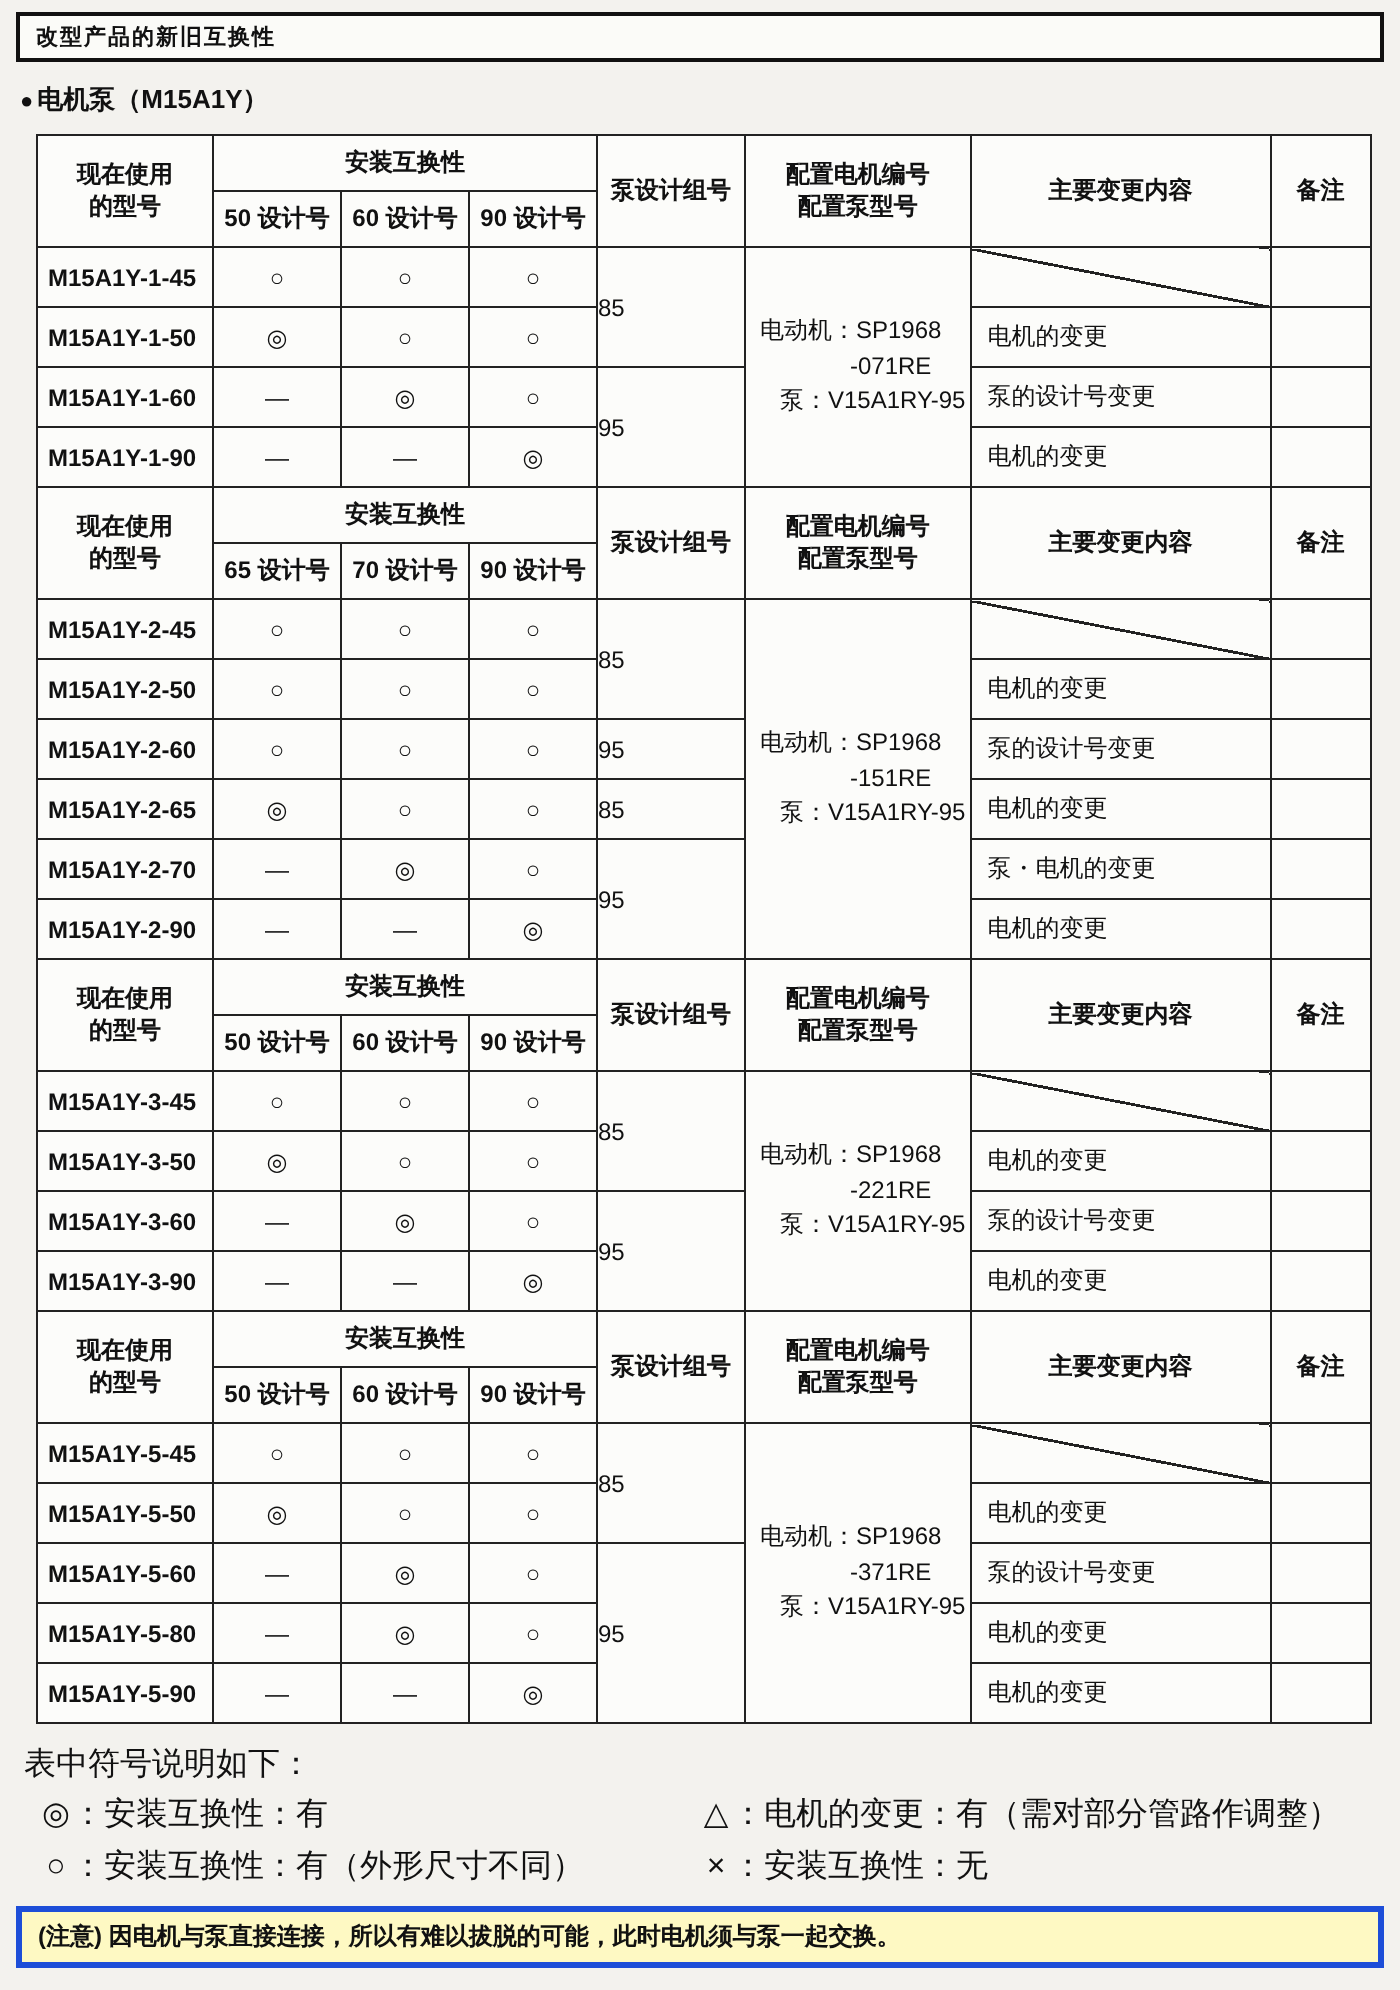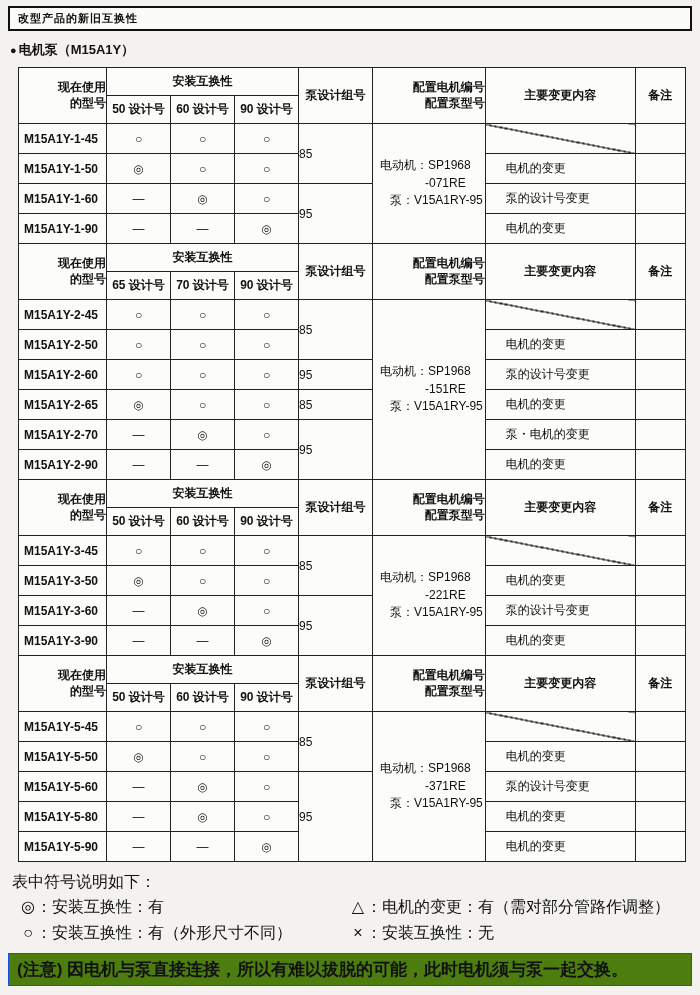--- a/index.html
+++ b/index.html
@@ -37,53 +37,53 @@
     vertical-align:middle;
     background:#fcfcfa;
     overflow:hidden;
   }
   .hrow td { height:28px; }
   .hc {
     background:#d8d7d3;
     text-align:center;
     font-weight:bold;
   }
-  .hc div { line-height:1.3;text-align:right; }
+  .hc div { line-height:1.3; }
   .body-row td { height:30px; }
   .model-c { font-weight:bold; padding-left:5px; white-space:nowrap; }
   .sym { text-align:center; font-size:13px; }
   .group-c { text-align:left; }
   .config-c { padding:2px 2px 2px 7px; font-size:11px; }
   .config-c div { line-height:1.45; white-space:nowrap; }
   .config-c .l2 { padding-left:45px; }
   .config-c .l3 { padding-left:10px; }
-  .change-c { padding-left:20px; font-size:11.5px; white-space:nowrap;margin-top:33px; }
+  .change-c { padding-left:8px; font-size:11.5px; white-space:nowrap;margin-top:33px; }
   .change-c.diag {
     background-image:linear-gradient(to top right,
       transparent calc(50% - 0.7px),
       #222 calc(50% - 0.7px),
       #222 calc(50% + 0.7px),
       transparent calc(50% + 0.7px));
   }
 
   .legend { margin:10px 0 0 4px; font-size:16px; }
   .legend-intro { margin-bottom:4px; }
   .legend-grid {
     display:grid;
     grid-template-columns:330px auto;
     row-gap:5px;
     margin-left:8px;
   }
   .legend-item .lsym { display:inline-block; width:16px; text-align:center; }
 
   .note-box {
-    border:1px solid #1d4ed8;
-    background:#4d7c0f;
+    border:3px solid #1d4ed8;
+    background:#fef9c3;
     font-weight:bold;
-    font-size:17px;
+    font-size:12px;
     padding:4px 8px;
     margin-top:9px;
   }
 </style>
 </head>
 <body>
 
 <div class="page">
 
   <div class="title-box">

